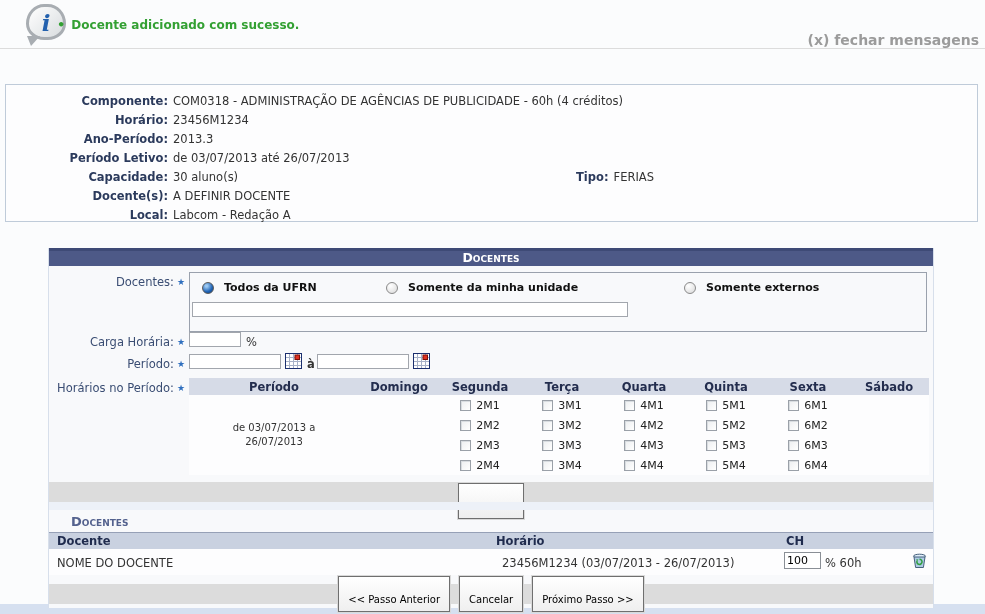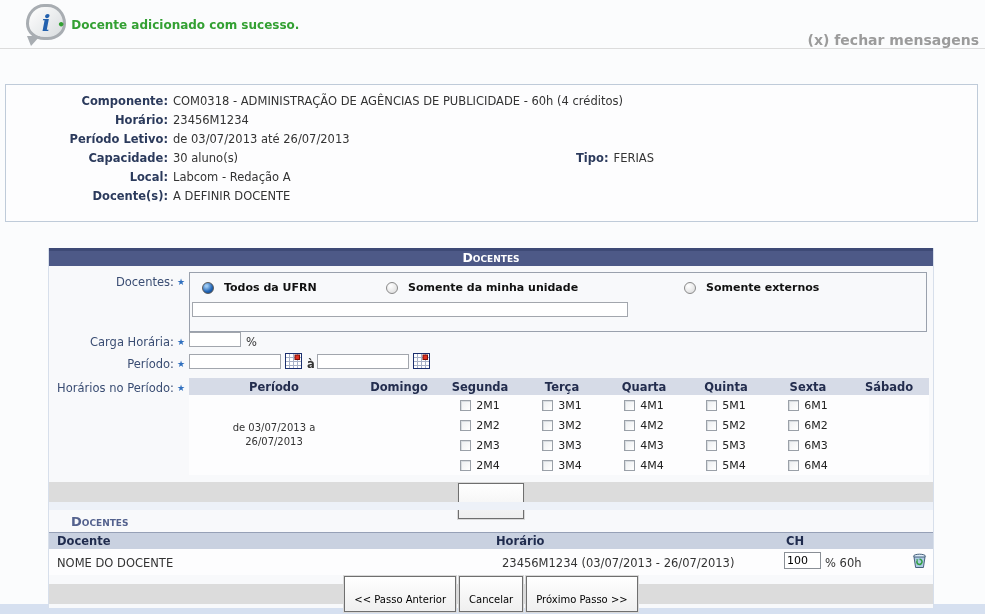--- a/index.html
+++ b/index.html
@@ -84,21 +84,21 @@
     border-top:1px solid #96a0b6; }
   .dtable-head span { position:absolute; top:1px; font-weight:bold; font-size:11.5px; color:#1f2b4d; }
   .dtable-row { position:absolute; left:0; top:283px; width:100%; height:26px; background:#fdfdfe;
     font-size:11.5px; color:#333; }
   .dtable-row .cell { position:absolute; top:7px; }
   .ch-input { position:absolute; left:735px; top:3px; width:37px; height:17px; border:1px solid #8a8f96;
     font-size:11px; padding:0 2px; font-family:"DejaVu Sans","Liberation Sans",sans-serif; }
   .trash { position:absolute; left:862px; top:3px; width:17px; height:17px; cursor:pointer; }
 
   .bottom-bar { position:absolute; left:0; top:318px; width:100%; height:20px; background:#dcdcdc;
-    display:flex; align-items:center; justify-content:center; gap:3px; }
+    display:flex; align-items:center; justify-content:center; gap:9px; }
 
   .footer-strip { position:absolute; left:0; top:604px; width:100%; height:10px; background:#d6e0f0; z-index:1; }
 </style>
 </head>
 <body>
 
 <div class="page">
 
   <div class="info-icon">
     <span class="info-i">i</span>
@@ -111,31 +111,34 @@
 
 
   <div class="infobox">
     <div class="info-row">
       <span class="info-label">Componente:</span><span class="info-value">COM0318 - ADMINISTRAÇÃO DE AGÊNCIAS DE PUBLICIDADE - 60h (4 créditos)</span>
     </div>
     <div class="info-row">
       <span class="info-label">Horário:</span><span class="info-value">23456M1234</span>
     </div>
     <div class="info-row">
+      <span class="info-label">Ano-Período:</span><span class="info-value">2013.3</span>
+    </div>
+    <div class="info-row">
       <span class="info-label">Período Letivo:</span><span class="info-value">de 03/07/2013 até 26/07/2013</span>
     </div>
     <div class="info-row">
       <span class="info-label">Capacidade:</span><span class="info-value">30 aluno(s)</span>
       <span class="info-extra"><span style="font-weight:bold;color:#2b3a5c;">Tipo:</span><span class="info-value">FERIAS</span></span>
     </div>
     <div class="info-row">
+      <span class="info-label">Docente(s):</span><span class="info-value">A DEFINIR DOCENTE</span>
+    </div>
+    <div class="info-row">
       <span class="info-label">Local:</span><span class="info-value">Labcom - Redação A</span>
-    </div>
-    <div class="info-row">
-      <span class="info-label">Docente(s):</span><span class="info-value">A DEFINIR DOCENTE</span>
     </div>
   </div>
 
   <div class="footer-strip"></div>
 
   <div class="form">
     <div class="form-title">Docentes</div>
     <div class="form-body">
 
       <div class="flabel" style="top:9px;">

